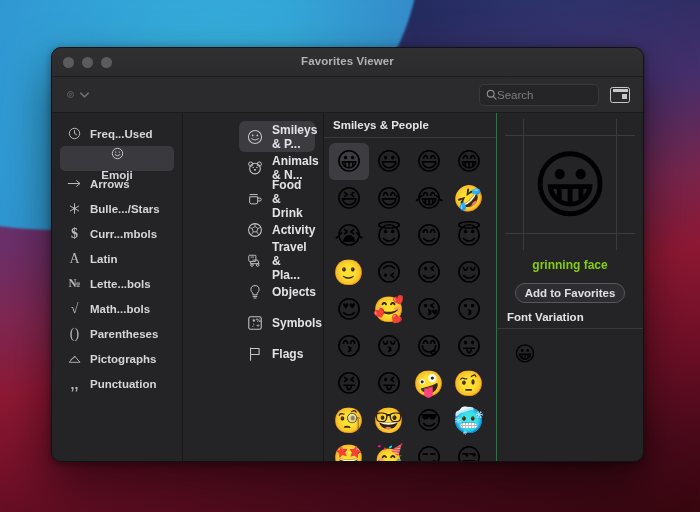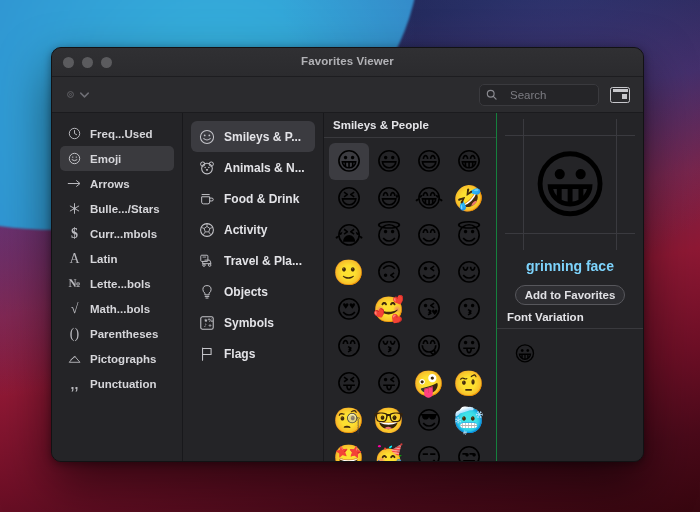--- a/index.html
+++ b/index.html
@@ -101,21 +101,21 @@
   #toolbar-spacer { flex: 1; }
 
   #search-field {
     width: 120px; height: 22px;
     background: #252528;
     border: 1px solid #3a3a3e;
     border-radius: 5px;
     display: flex;
     align-items: center;
     padding: 0 6px;
-    gap: 13px;
+    gap: 0;
   }
   #search-input {
     background: transparent;
     border: none;
     outline: none;
     color: #c9c9cd;
     font-size: 11.5px;
     font-family: "Liberation Sans", sans-serif;
     width: 100%;
   }
@@ -158,21 +158,21 @@
     height: 25px;
     display: flex;
     align-items: center;
     gap: 8px;
     padding: 0 7px;
     border-radius: 5px;
     color: #d6d6da;
     font-size: 11.5px;
     font-weight: bold;
   }
-  .side-row.selected { background: #3a3a3e; }
+  .side-row.selected { background: #3a3a3e; flex-direction: column; }
   .side-ico {
     width: 15px;
     flex: 0 0 15px;
     display: flex;
     align-items: center;
     justify-content: center;
     color: #b9b9be;
     font-size: 12px;
   }
 
@@ -186,20 +186,21 @@
   .cat-row {
     height: 31px;
     display: flex;
     align-items: center;
     gap: 9px;
     padding: 0 7px;
     border-radius: 6px;
     color: #e3e3e7;
     font-size: 12px;
     font-weight: bold;
+    margin-left: 48px;
   }
   .cat-row.selected { background: #3b3b40; }
   .cat-ico {
     width: 17px;
     flex: 0 0 17px;
     display: flex;
     align-items: center;
     justify-content: center;
     color: #c4c4c9;
   }
@@ -271,22 +272,22 @@
   .guide.v { width: 1px; top: 6px; bottom: 6px; }
   .guide.h { height: 1px; left: 8px; right: 8px; }
   #big-emoji {
     font-size: 74px;
     line-height: 1;
     font-family: "DejaVu Sans", sans-serif;
     position: relative;
     z-index: 2;
   }
   #glyph-name {
-    color: #7dd3fc;
-    font-size: 14px;
+    color: #84cc16;
+    font-size: 12px;
     font-weight: bold;
     margin-top: 2px;
   }
   #fav-button {
     margin-top: 11px;
     background: #2e2e32;
     border: 1px solid #57575c;
     border-radius: 10px;
     color: #e0e0e4;
     font-size: 11.5px;

